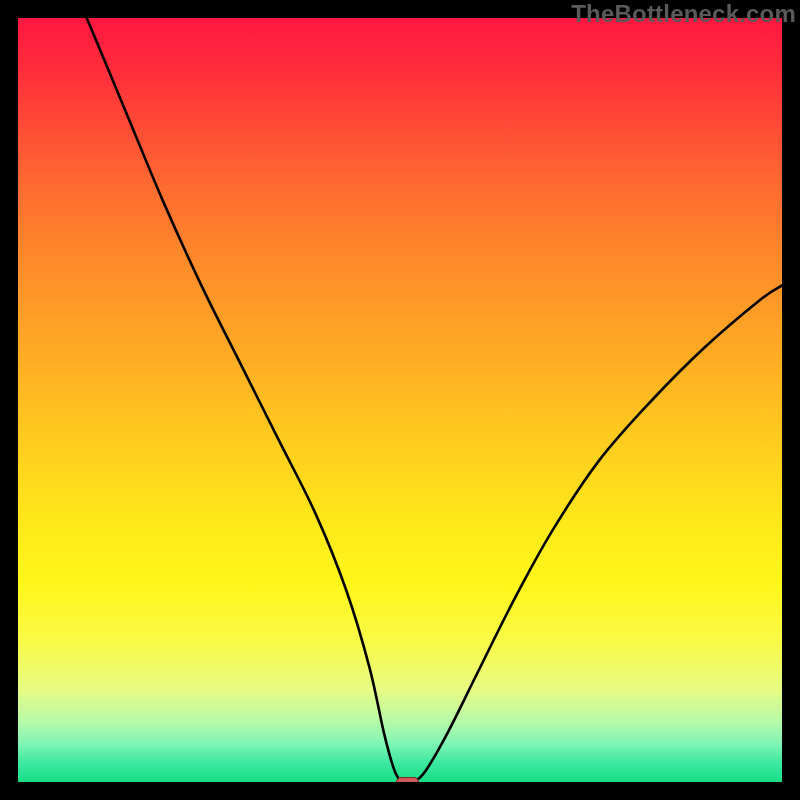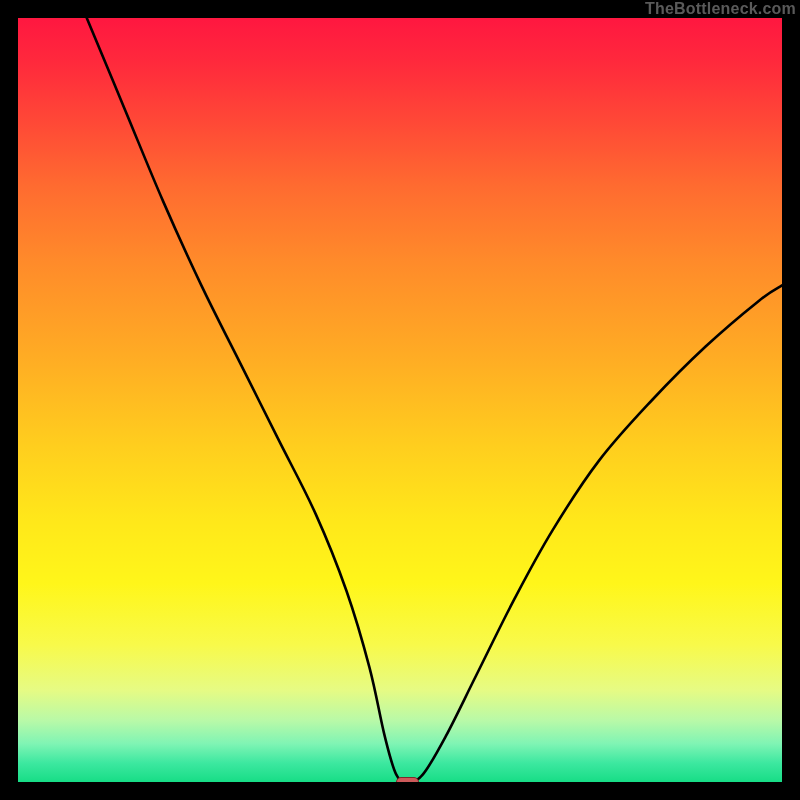--- a/index.html
+++ b/index.html
@@ -42,21 +42,21 @@
   }
   .curve {
     position: absolute;
     inset: 0;
   }
   .watermark {
     position: absolute;
     top: 0;
     right: 4px;
     font-family: Arial, Helvetica, sans-serif;
-    font-size: 16px;
+    font-size: 24px;
     font-weight: 600;
     color: #5a5a5a;
     letter-spacing: 0.2px;
     user-select: none;
   }
   .indicator {
     position: absolute;
     background: #cc5a5a;
     border: 1px solid #7a2a2a;
     border-radius: 999px;

